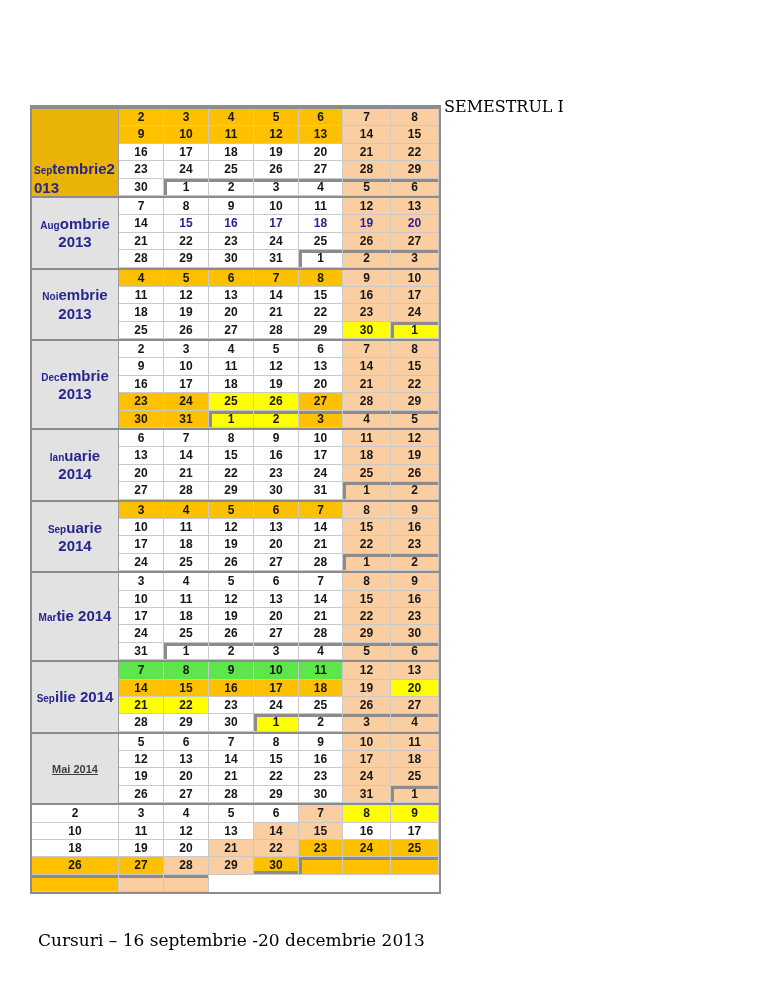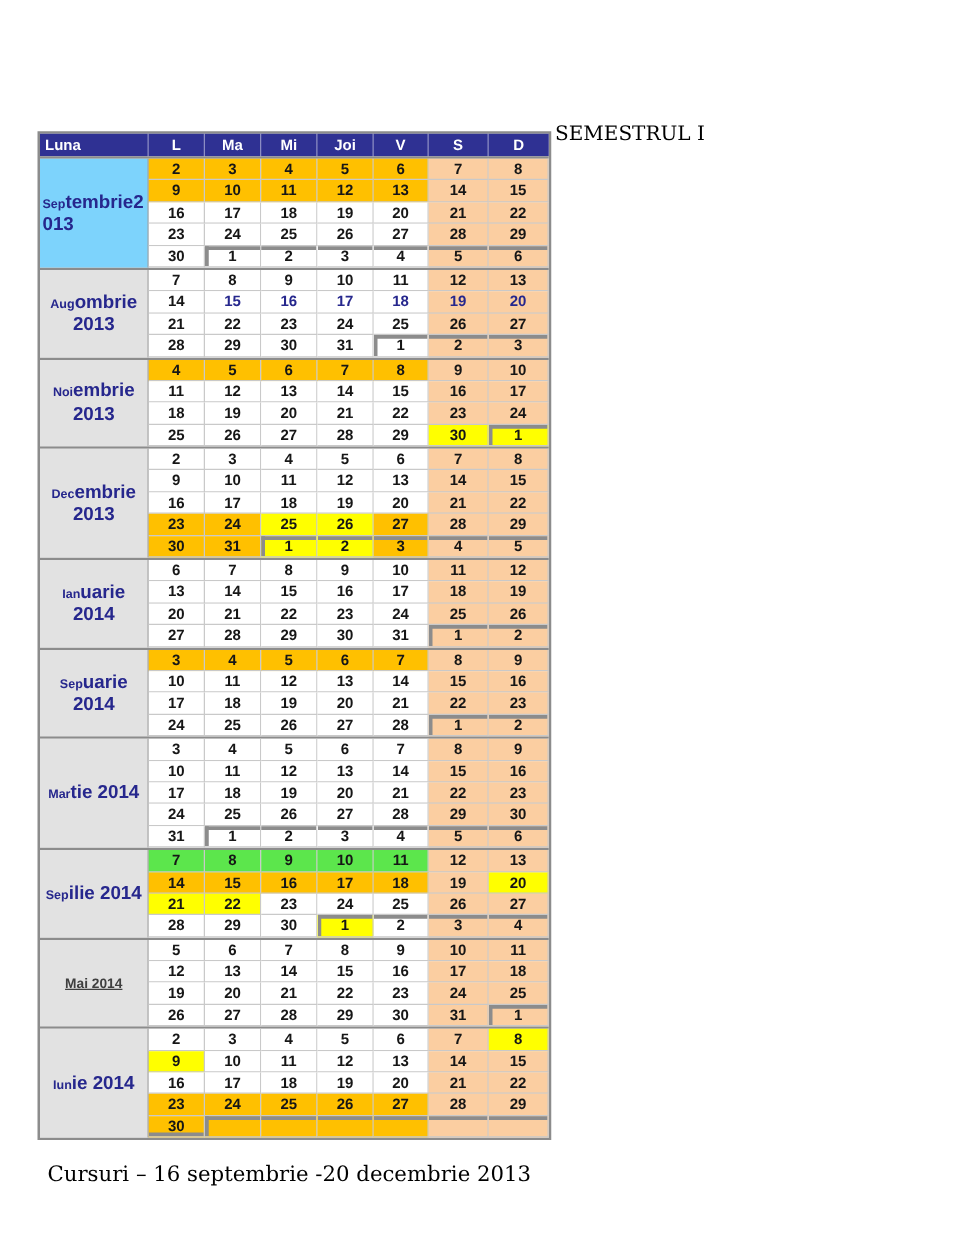--- a/index.html
+++ b/index.html
@@ -31,33 +31,23 @@
   .c{box-sizing:border-box;border-right:1px solid #C9C9C9;border-bottom:1px solid #C9C9C9;
      font-size:12px;font-weight:bold;text-align:center;line-height:17px;color:#161616;}
 </style>
 </head>
 <body>
 
 <div class="page">
   <div class="semester">SEMESTRUL I</div>
 
   <div class="cal">
-    <div class="hdr" style="background: rgb(47, 49, 147);">
-      <div class="hcell luna" style="color: rgb(255, 255, 255);">Luna</div>
-      <div class="hcell" style="color: rgb(255, 255, 255);">L</div>
-      <div class="hcell" style="color: rgb(255, 255, 255);">Ma</div>
-      <div class="hcell" style="color: rgb(255, 255, 255);">Mi</div>
-      <div class="hcell" style="color: rgb(255, 255, 255);">Joi</div>
-      <div class="hcell" style="color: rgb(255, 255, 255);">V</div>
-      <div class="hcell" style="color: rgb(255, 255, 255);">S</div>
-      <div class="hcell" style="color: rgb(255, 255, 255);">D</div>
-    </div>
     <div id="blocks">
         <div class="block">
-          <div class="mcell left" style="grid-row: 1 / span 5; background: #7dd3fc; color: rgb(38, 39, 141);">
+          <div class="mcell left" style="grid-row: 1 / span 5; background: #eab308; color: rgb(38, 39, 141); justify-content: flex-end;">
             <div class="ml1"><span class="msmall">Sep</span><span class="mlarge">tembrie2</span></div>
             <div class="ml2">013</div>
           </div>
           <div class="c" style="background: rgb(255, 192, 0);">2</div>
           <div class="c" style="background: rgb(255, 192, 0);">3</div>
           <div class="c" style="background: rgb(255, 192, 0);">4</div>
           <div class="c" style="background: rgb(255, 192, 0);">5</div>
           <div class="c" style="background: rgb(255, 192, 0);">6</div>
           <div class="c" style="background: rgb(251, 206, 161);">7</div>
           <div class="c" style="background: rgb(251, 206, 161);">8</div>
@@ -367,23 +357,20 @@
           <div class="c" style="background: rgb(251, 206, 161);">25</div>
           <div class="c" style="background: rgb(255, 255, 255);">26</div>
           <div class="c" style="background: rgb(255, 255, 255);">27</div>
           <div class="c" style="background: rgb(255, 255, 255);">28</div>
           <div class="c" style="background: rgb(255, 255, 255);">29</div>
           <div class="c" style="background: rgb(255, 255, 255);">30</div>
           <div class="c" style="background: rgb(251, 206, 161);">31</div>
           <div class="c" style="background: rgb(251, 206, 161); box-shadow: rgb(140, 140, 140) 3px 0px 0px 0px inset, rgb(140, 140, 140) 0px 3px 0px 0px inset;">1</div>
         </div>
         <div class="block">
-          <div class="mcell" style="grid-row: 1 / span 5; background: rgb(226, 226, 226); color: rgb(38, 39, 141);">
-            <div class="ml1"><span class="msmall">Iun</span><span class="mlarge">ie 2014</span></div>
-          </div>
           <div class="c" style="background: rgb(255, 255, 255);">2</div>
           <div class="c" style="background: rgb(255, 255, 255);">3</div>
           <div class="c" style="background: rgb(255, 255, 255);">4</div>
           <div class="c" style="background: rgb(255, 255, 255);">5</div>
           <div class="c" style="background: rgb(255, 255, 255);">6</div>
           <div class="c" style="background: rgb(251, 206, 161);">7</div>
           <div class="c" style="background: rgb(255, 255, 0);">8</div>
           <div class="c" style="background: rgb(255, 255, 0);">9</div>
           <div class="c" style="background: rgb(255, 255, 255);">10</div>
           <div class="c" style="background: rgb(255, 255, 255);">11</div>

